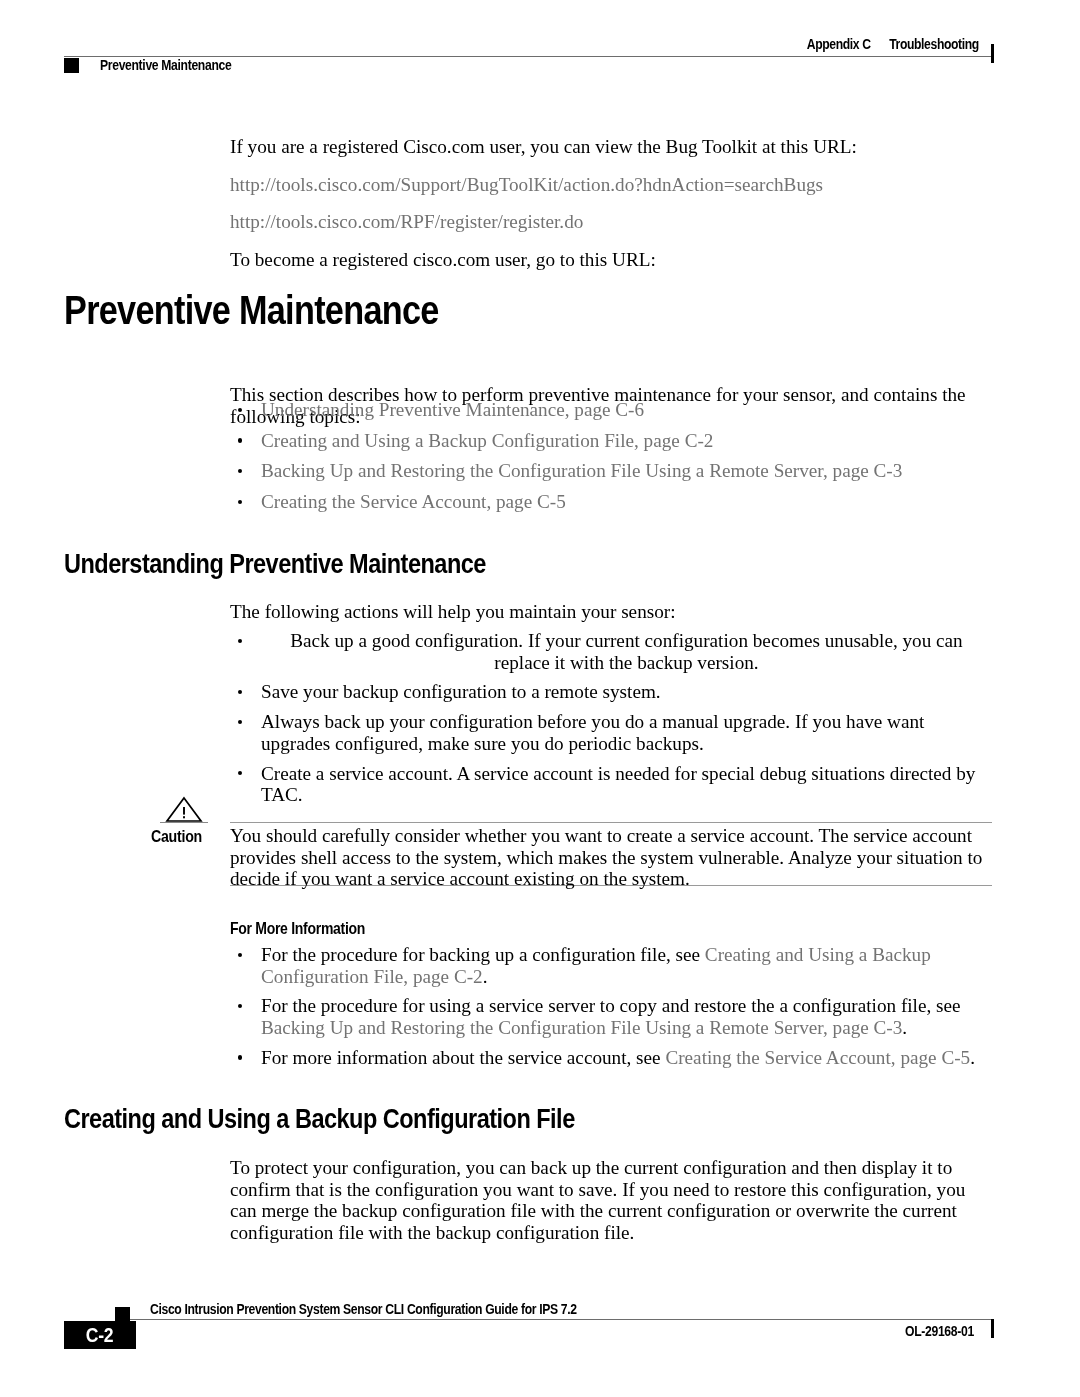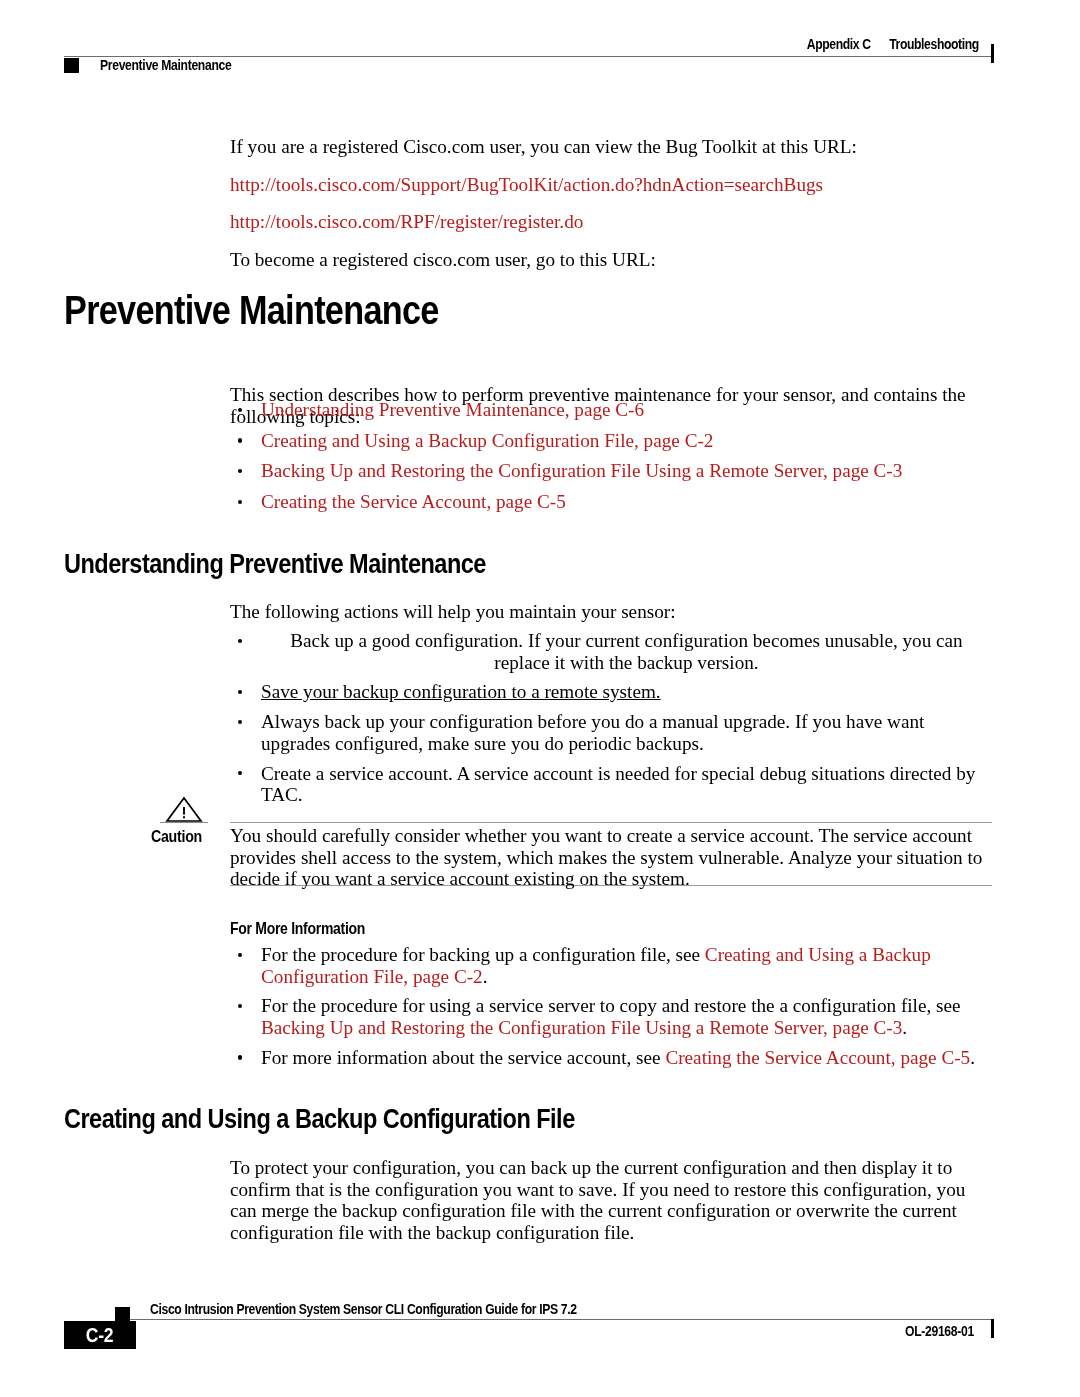--- a/index.html
+++ b/index.html
@@ -98,21 +98,21 @@
     width: 928px;
   }
 
   p.body {
     margin: 0;
     font-size: 19.2px;
     line-height: 21.7px;
     text-align: left;
   }
   .link {
-    color: #b91c1c;
+    color: #737373;
   }
 
   
   .h1 {
     margin: 0;
     font-family: "Liberation Sans", "DejaVu Sans", sans-serif;
     font-weight: bold;
     font-size: 40px;
     line-height: 44px;
     letter-spacing: -0.8px;
@@ -361,21 +361,21 @@
   <div class="body-col" style="top:601px;">
     <p class="body">The following actions will help you maintain your sensor:</p>
   </div>
 
   <div class="body-col" style="top:630px;">
     <ul class="bullets">
       <li style="margin-bottom:8px;text-align:center;">
         <span class="dot"></span>
         <span>Back up a good configuration. If your current configuration becomes unusable, you can replace it with the backup version.</span>
       </li>
-      <li style="margin-bottom:8px;text-decoration:underline;">
+      <li style="margin-bottom:8px;">
         <span class="dot"></span>
         <span>Save your backup configuration to a remote system.</span>
       </li>
       <li style="margin-bottom:8px;">
         <span class="dot"></span>
         <span>Always back up your configuration before you do a manual upgrade. If you have want upgrades configured, make sure you do periodic backups.</span>
       </li>
       <li>
         <span class="dot"></span>
         <span>Create a service account. A service account is needed for special debug situations directed by TAC.</span>

